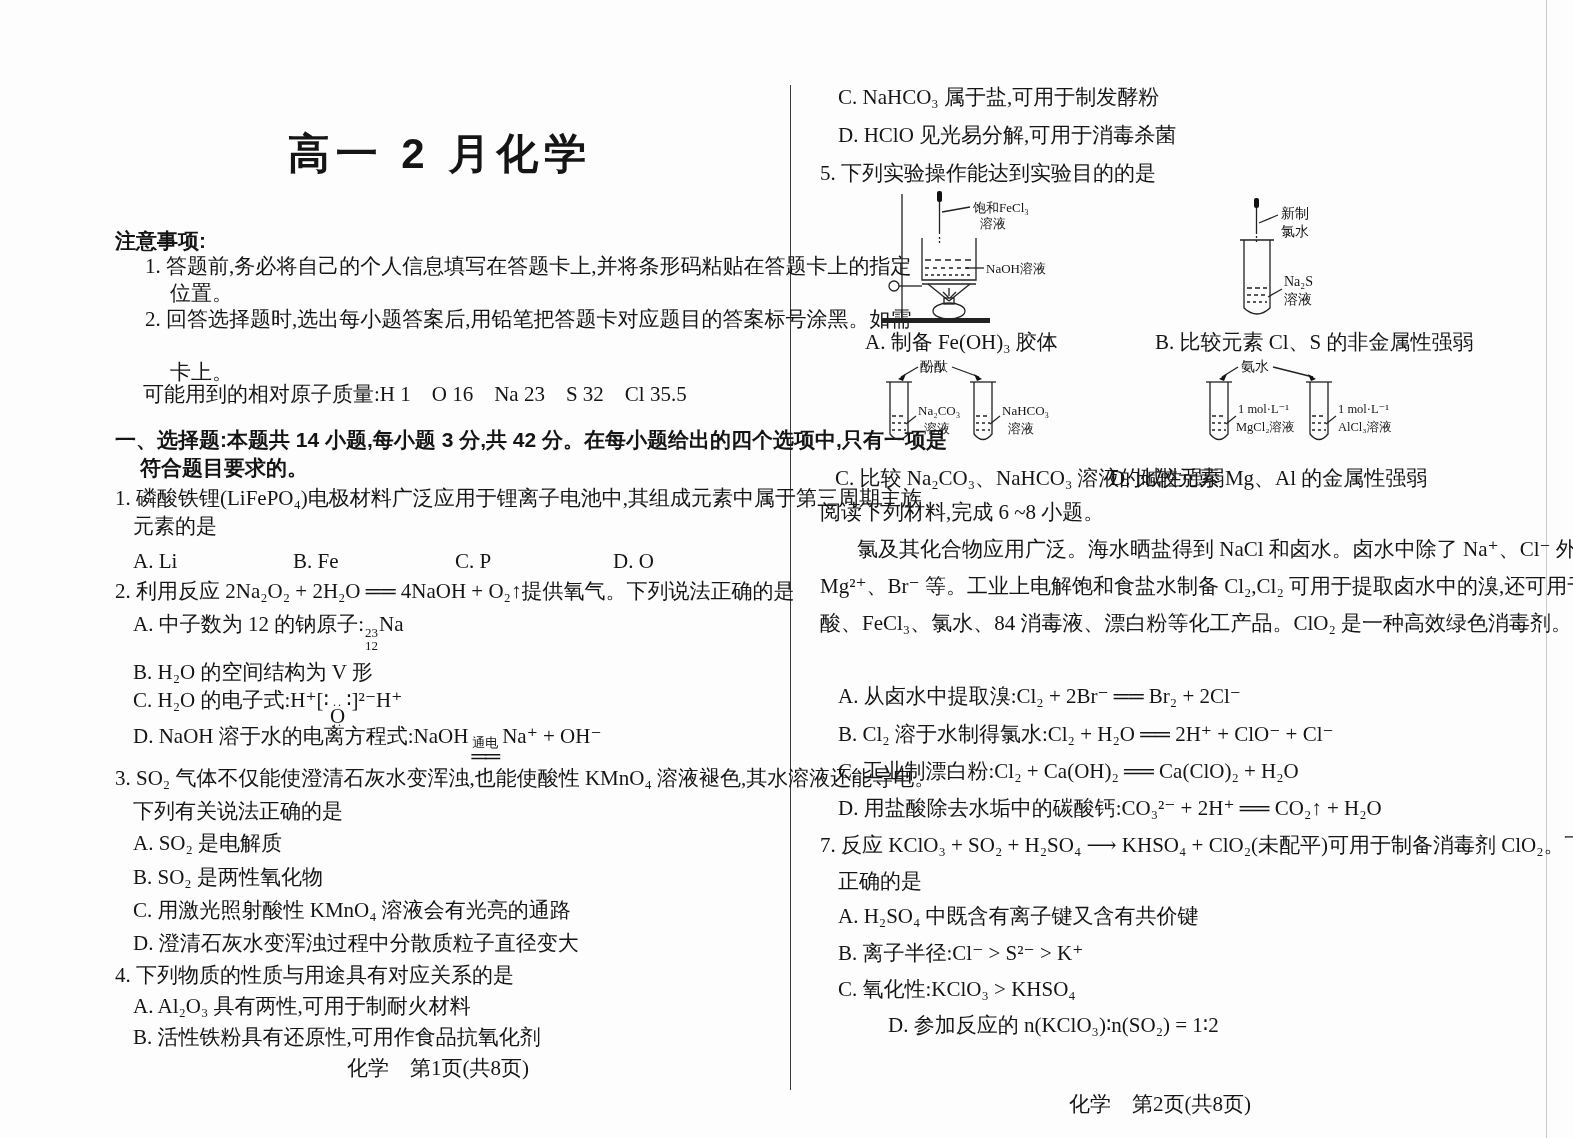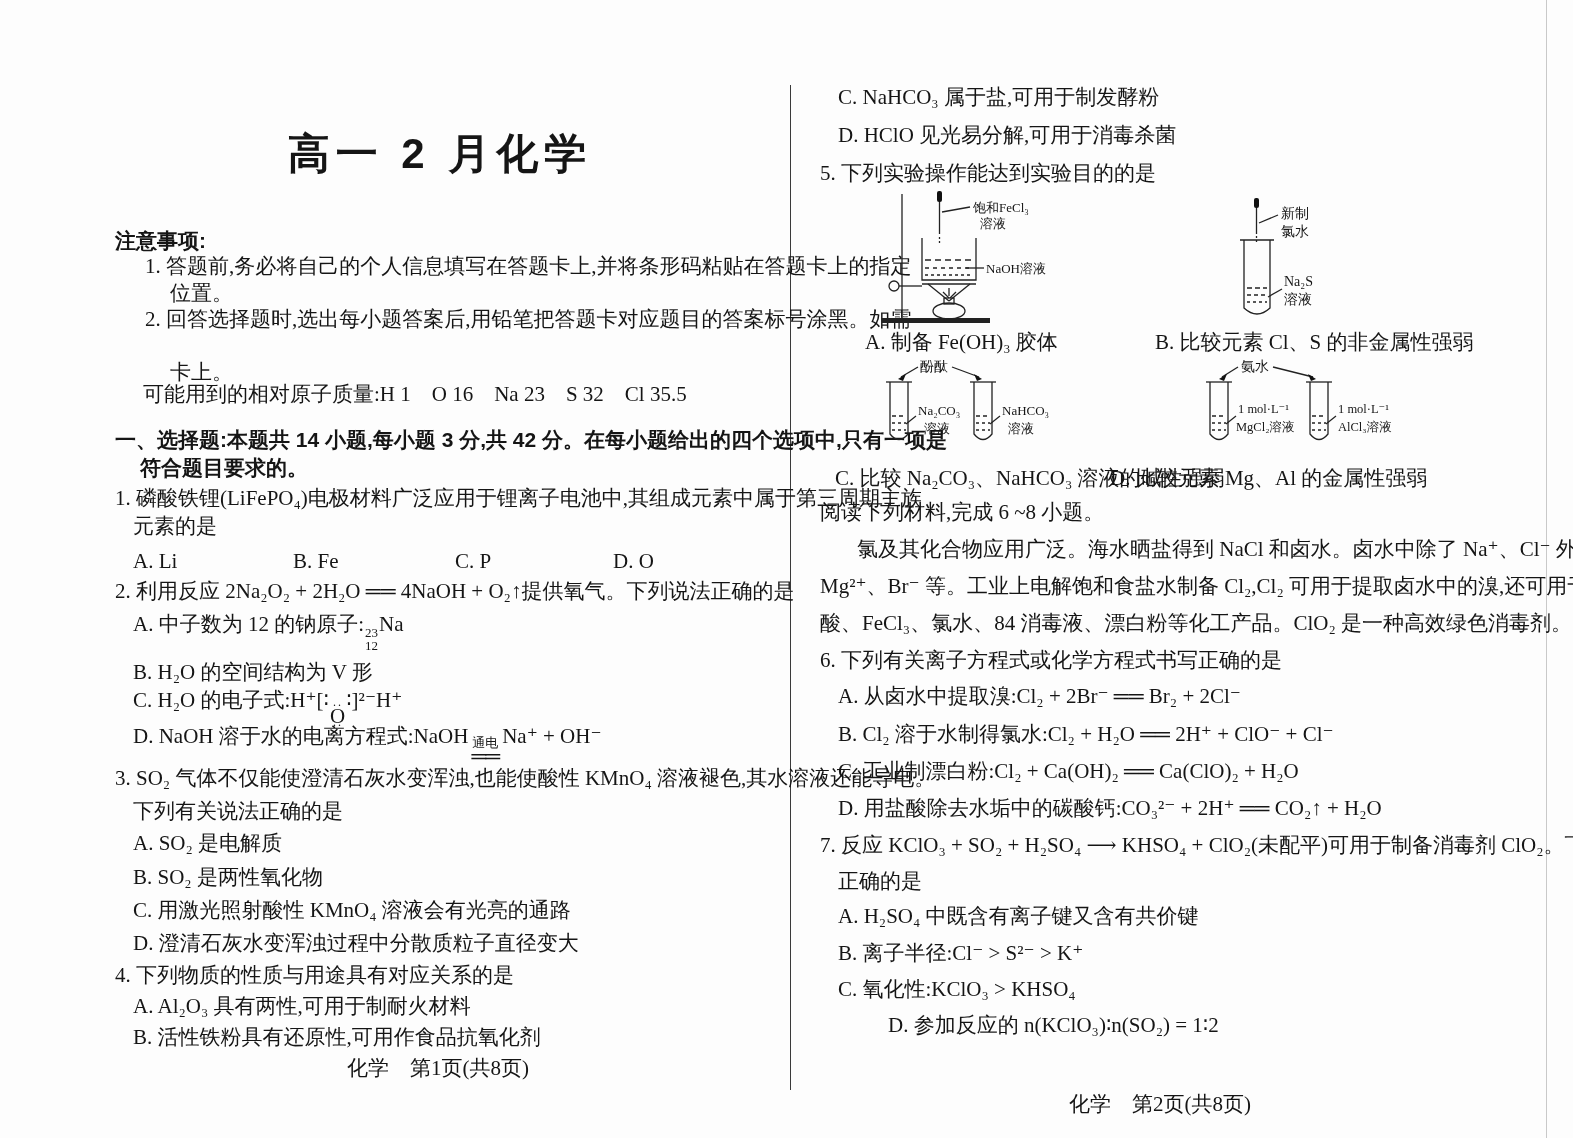--- a/index.html
+++ b/index.html
@@ -181,21 +181,20 @@
   </svg>
 
   <div class="ln" style="left:835px;top:466px;">C. 比较 Na₂CO₃、NaHCO₃ 溶液的碱性强弱</div>
   <div class="ln" style="left:1110px;top:466px;">D. 比较元素 Mg、Al 的金属性强弱</div>
 
   <div class="ln" style="left:820px;top:500px;">阅读下列材料,完成 6 ~8 小题。</div>
   <div class="ln" style="left:857px;top:537px;">氯及其化合物应用广泛。海水晒盐得到 NaCl 和卤水。卤水中除了 Na⁺、Cl⁻ 外还有</div>
   <div class="ln" style="left:820px;top:574px;">Mg²⁺、Br⁻ 等。工业上电解饱和食盐水制备 Cl₂,Cl₂ 可用于提取卤水中的溴,还可用于生产盐</div>
   <div class="ln" style="left:820px;top:611px;">酸、FeCl₃、氯水、84 消毒液、漂白粉等化工产品。ClO₂ 是一种高效绿色消毒剂。</div>
 
-  <div class="ln" style="left:820px;top:648px;">6. 下列有关离子方程式或化学方程式书写正确的是</div>
   <div class="ln" style="left:838px;top:684px;">A. 从卤水中提取溴:Cl₂ + 2Br⁻ ══ Br₂ + 2Cl⁻</div>
   <div class="ln" style="left:838px;top:722px;">B. Cl₂ 溶于水制得氯水:Cl₂ + H₂O ══ 2H⁺ + ClO⁻ + Cl⁻</div>
   <div class="ln" style="left:838px;top:759px;">C. 工业制漂白粉:Cl₂ + Ca(OH)₂ ══ Ca(ClO)₂ + H₂O</div>
   <div class="ln" style="left:838px;top:796px;">D. 用盐酸除去水垢中的碳酸钙:CO₃²⁻ + 2H⁺ ══ CO₂↑ + H₂O</div>
 
   <div class="ln" style="left:820px;top:833px;">7. 反应 KClO₃ + SO₂ + H₂SO₄ ⟶ KHSO₄ + ClO₂(未配平)可用于制备消毒剂 ClO₂。下列说法</div>
   <div class="ln" style="left:838px;top:869px;">正确的是</div>
   <div class="ln" style="left:838px;top:904px;">A. H₂SO₄ 中既含有离子键又含有共价键</div>
   <div class="ln" style="left:838px;top:941px;">B. 离子半径:Cl⁻ &gt; S²⁻ &gt; K⁺</div>
   <div class="ln" style="left:838px;top:977px;">C. 氧化性:KClO₃ &gt; KHSO₄</div>

